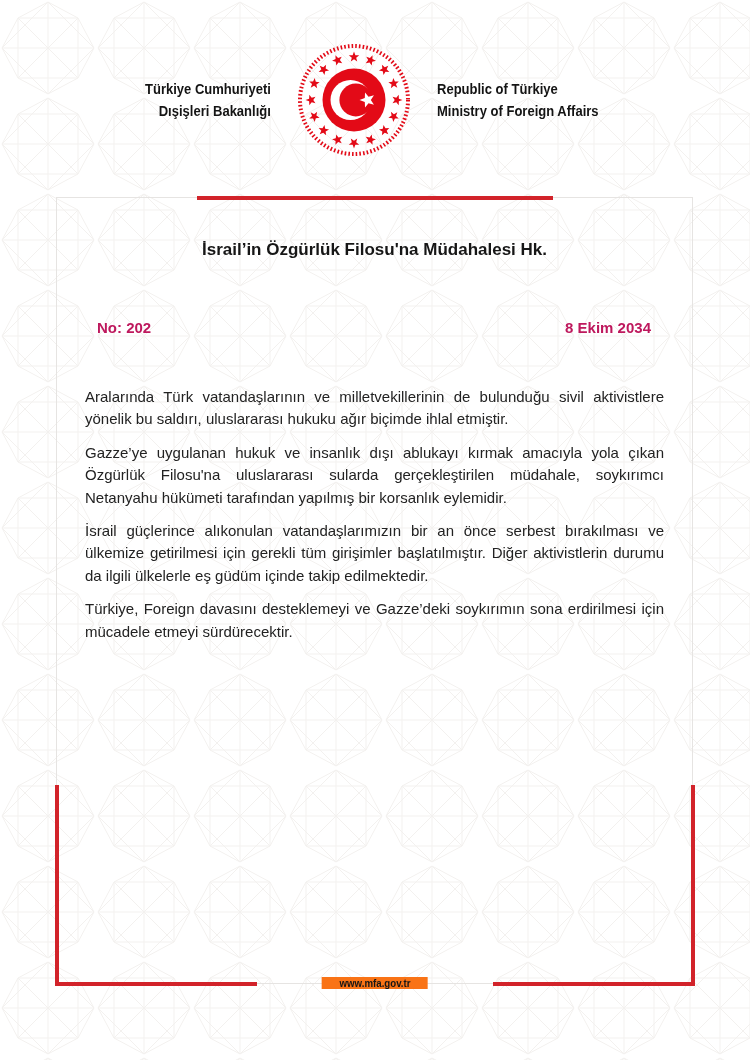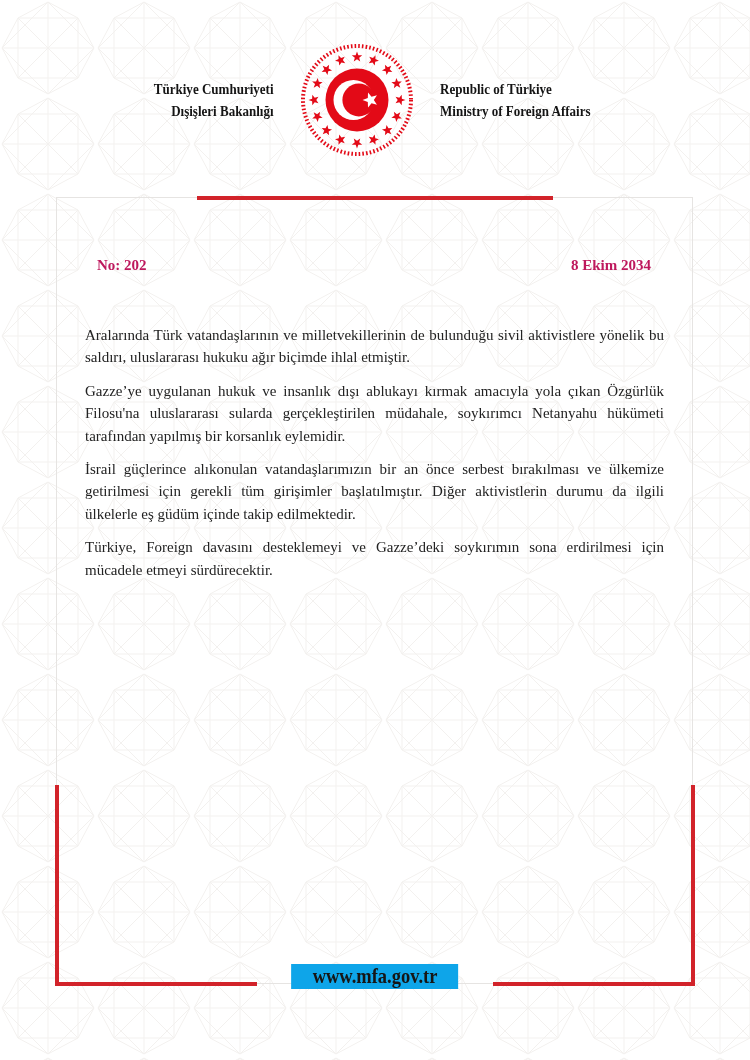--- a/index.html
+++ b/index.html
@@ -1,20 +1,20 @@
 <!DOCTYPE html>
 <html style="--accent-red: #d2232a; --emblem-red: #e30a17; --frame-gray: #e6e4e2; --pattern-gray: #f3f1ef;"><head>
 <meta charset="utf-8">
 <style>
   * { margin:0; padding:0; box-sizing:border-box; }
   html,body { background:#ffffff; }
   .page {
     position:relative; width:750px; height:1060px; margin:0 auto;
     background:#ffffff; overflow:hidden;
-    font-family:Liberation Serif, serif; color:#1e1e1e;
+    font-family:Liberation Sans, sans-serif; color:#1e1e1e;
   }
   .bg-pattern { position:absolute; left:0; top:0; width:750px; height:1060px; }
 
   
   .masthead {
     position:absolute; top:33px; left:0; width:750px; height:134px;
     display:flex; align-items:center; justify-content:center; gap:25px;
   }
   .org {
     font-size:15.5px; line-height:22px; font-weight:bold; color:#141414;
@@ -45,22 +45,22 @@
     display:flex; justify-content:space-between;
     font-size:15px; font-weight:bold; color:#be185d;
   }
   .paragraphs { margin-top:50px; padding:0 28px; }
   .paragraphs p {
     margin-bottom:11px; font-size:15px; line-height:22.4px;
     text-align:justify; color:#222222;
   }
   .site-label {
     position:absolute; bottom:-6px; left:50%; transform:translateX(-50%);
-    background:#0ea5e9; padding:0 13px; white-space:nowrap;
-    font-size:21px; font-weight:bold; color:#161616;
+    background:#f97316; padding:0 13px; white-space:nowrap;
+    font-size:11px; font-weight:bold; color:#161616;
   }
   .site-label .cond { display:inline-block; transform:scaleX(.88); transform-origin:center; }
 </style>
 </head>
 <body>
 
 <div class="page">
 
   <svg class="bg-pattern" width="750" height="1060" xmlns="http://www.w3.org/2000/svg" aria-hidden="true">
     <defs>
@@ -120,20 +120,21 @@
     </div>
   </header>
 
   <main class="doc-frame">
     <span class="red-seg red-top"></span>
     <span class="red-seg red-side-left"></span>
     <span class="red-seg red-side-right"></span>
     <span class="red-seg red-bottom-left"></span>
     <span class="red-seg red-bottom-right"></span>
 
+    <h1 class="title">İsrail’in Özgürlük Filosu'na Müdahalesi Hk.</h1>
 
     <div class="meta">
       <span>No: 202</span>
       <span>8 Ekim 2034</span>
     </div>
 
     <div class="paragraphs">
       <p>Aralarında Türk vatandaşlarının ve milletvekillerinin de bulunduğu sivil aktivistlere yönelik bu saldırı, uluslararası hukuku ağır biçimde ihlal etmiştir.</p>
       <p>Gazze’ye uygulanan hukuk ve insanlık dışı ablukayı kırmak amacıyla yola çıkan Özgürlük Filosu'na uluslararası sularda gerçekleştirilen müdahale, soykırımcı Netanyahu hükümeti tarafından yapılmış bir korsanlık eylemidir.</p>
       <p>İsrail güçlerince alıkonulan vatandaşlarımızın bir an önce serbest bırakılması ve ülkemize getirilmesi için gerekli tüm girişimler başlatılmıştır. Diğer aktivistlerin durumu da ilgili ülkelerle eş güdüm içinde takip edilmektedir.</p>

